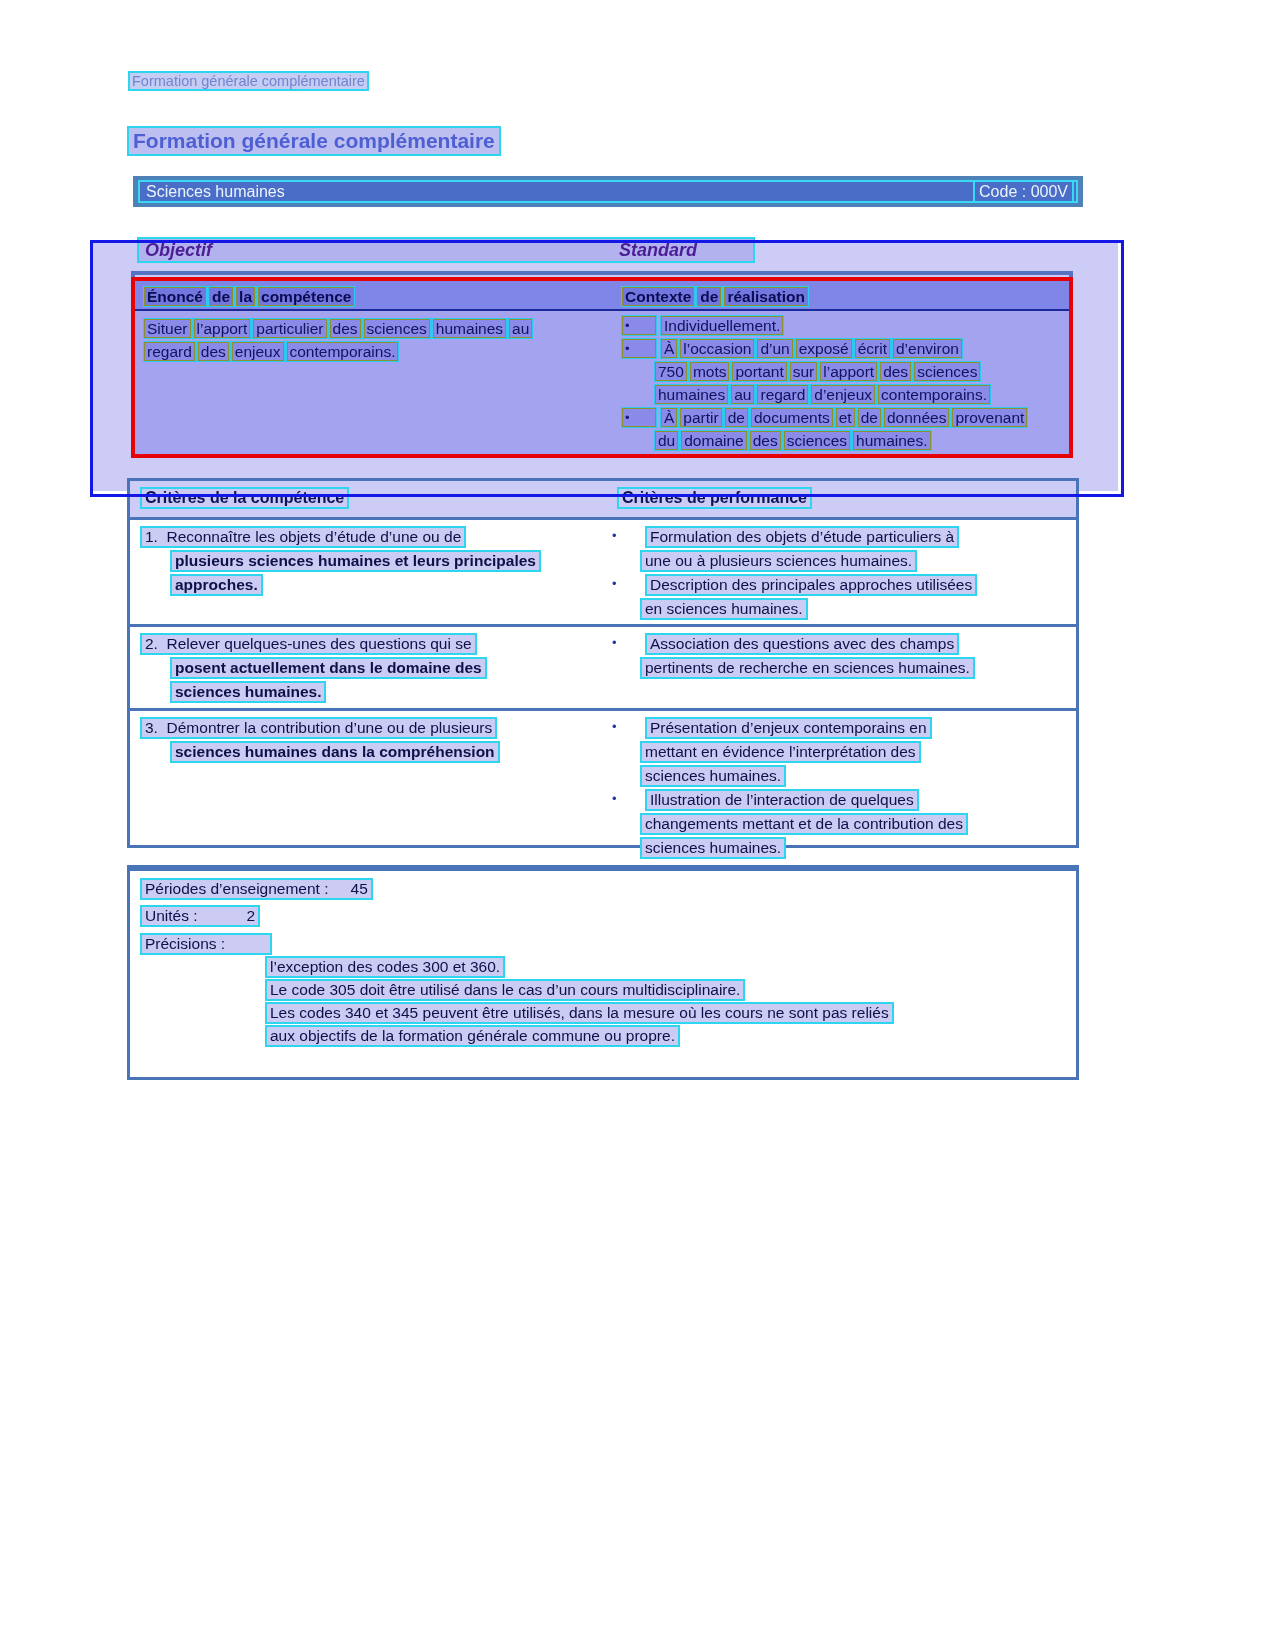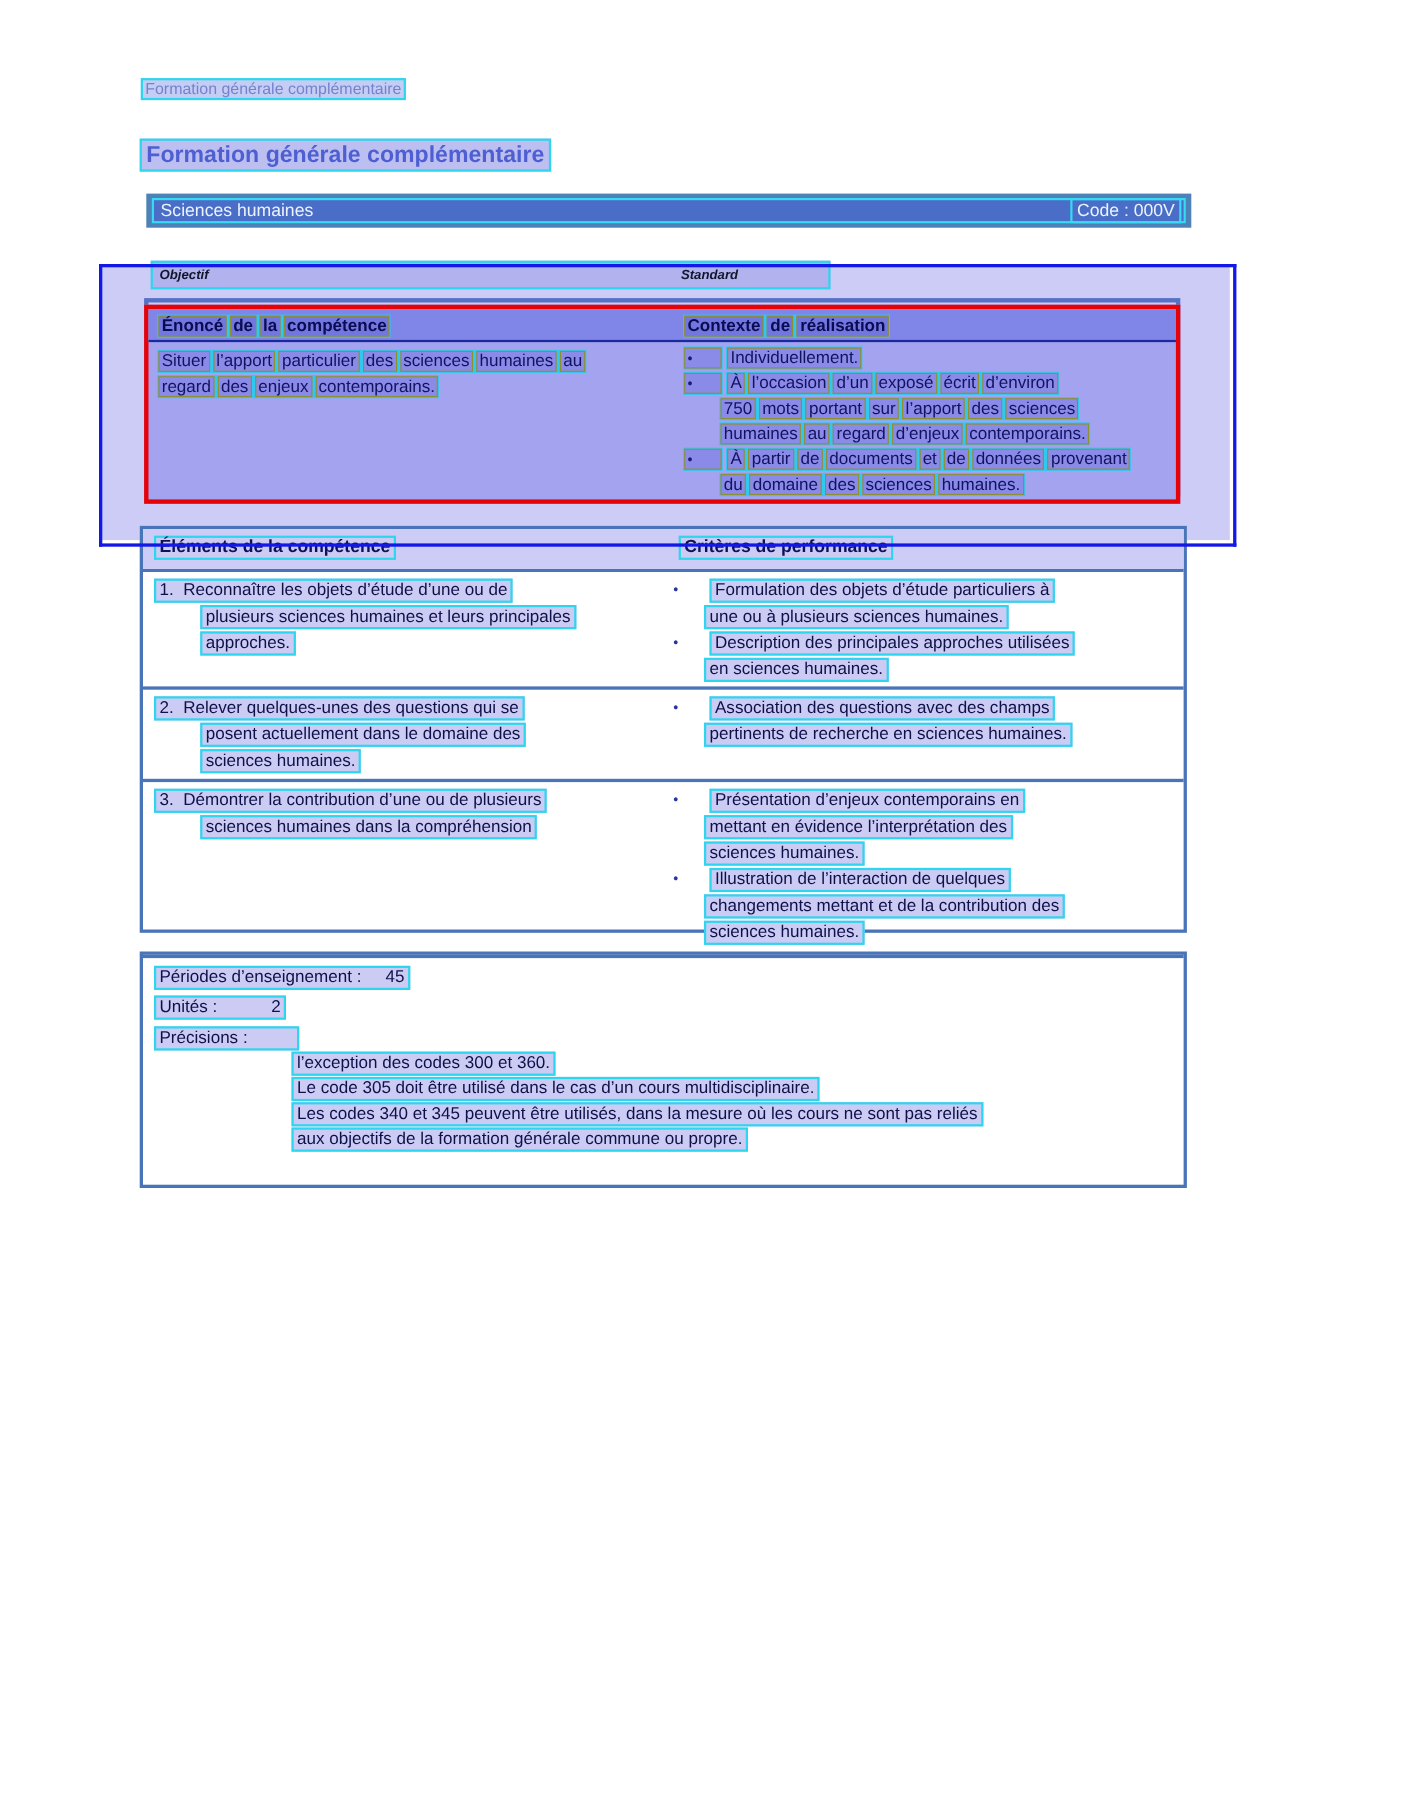--- a/index.html
+++ b/index.html
@@ -46,42 +46,42 @@
   
   .panel{left:90px;top:240px;width:1028px;height:251px;background:#ccccf7;z-index:1;}
   .pline{background:#1418e6;z-index:40;}
   .pline.h{left:90px;width:1034px;height:3px;}
   .pline.v{top:240px;width:3px;height:257px;}
   .objrow{
     left:137px;top:237px;width:614px;height:22px;z-index:10;
     background:#b2b2ef;border:2px solid #2ed5ee;
   }
   .objrow span{
-    position:absolute;top:0;font-size:12px;font-style:italic;font-weight:bold;
-    color:#0f172a;line-height:22px;
+    position:absolute;top:0;font-size:18px;font-style:italic;font-weight:bold;
+    color:#4c1d95;line-height:22px;
   }
 
   
   .bluetable{left:131px;top:271px;width:934px;height:172px;border:4px solid #5672c4;z-index:9;}
   .redbox{left:131px;top:277px;width:934px;height:173px;border:4px solid #e60308;z-index:10;background:#a3a3f0;}
   .band{height:30px;background:#7f86e8;position:relative;border-bottom:2px solid #1a2a9a;box-sizing:border-box;}
   .redcontent{position:relative;height:143px;}
   .brow{display:flex;gap:3px;margin-bottom:2px;align-items:flex-start;}
   .brow .cont{margin-left:33px;}
 
   
   .bbox{border:3px solid #4a74b8;background:#ffffff;box-sizing:border-box;z-index:5;}
   .elembox{left:127px;top:478px;width:952px;height:370px;}
   .headstrip{background:#ccccf7;height:36px;position:relative;}
   .divider{height:3px;background:#4a74b8;}
   .erow{display:flex;padding:6px 0 0 0;}
   .ecol-l{width:477px;box-sizing:border-box;padding-left:10px;}
   .ecol-r{flex:1;}
   .eline{margin-bottom:2px;}
-  .indent{margin-left:42px;}
+  .indent{margin-left:30px;font-weight:bold;}
   .pbul{display:flex;gap:0;margin-bottom:2px;align-items:flex-start;}
   .pbul .dot{width:33px;color:#27379e;font-size:13px;line-height:20px;text-align:left;padding-left:5px;flex:none;}
   .pbul .cont2{margin-left:33px;}
 
   .actbox{left:127px;top:865px;width:952px;height:215px;}
   .actcontent{padding:7px 0 0 10px;}
   .gap45{display:inline-block;margin-left:22px;}
   .gap2{display:inline-block;margin-left:49px;}
   .plabel{display:inline-block;width:122px;}
   .pindent{margin-left:125px;}
@@ -223,21 +223,21 @@
             <span class="w">sciences</span>
             <span class="w">humaines.</span>
           </span>
         </div>
     </div>
   </div>
 </div>
 
 <div class="abs bbox elembox">
   <div class="headstrip">
-    <span class="hl hl-head abs" style="left:10px;top:6px;">Éléments de la compétence</span>
+    <span class="hl hl-head abs" style="left:10px;top:6px;">Critères de la compétence</span>
     <span class="hl hl-head abs" style="left:487px;top:6px;">Critères de performance</span>
   </div>
   <div class="divider"></div>
 
   <div class="erow" style="height:98px;">
     <div class="ecol-l">
       <div class="eline"><span class="hl">1.  Reconnaître les objets d’étude d’une ou de</span></div>
       <div class="eline indent"><span class="hl">plusieurs sciences humaines et leurs principales</span></div>
       <div class="eline indent"><span class="hl">approches.</span></div>
     </div>

